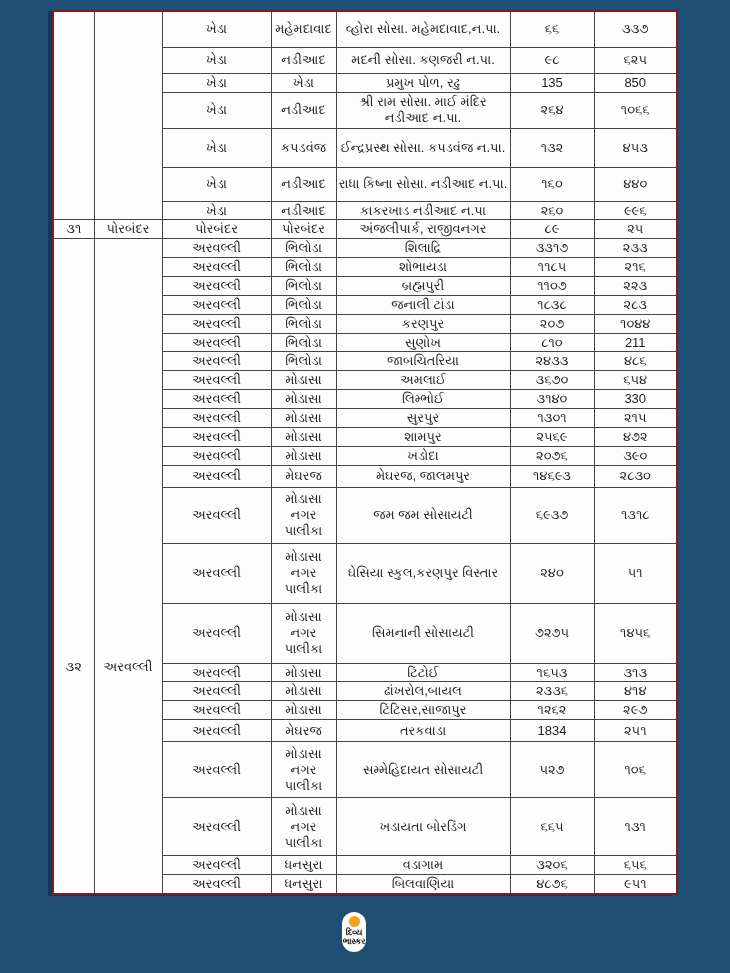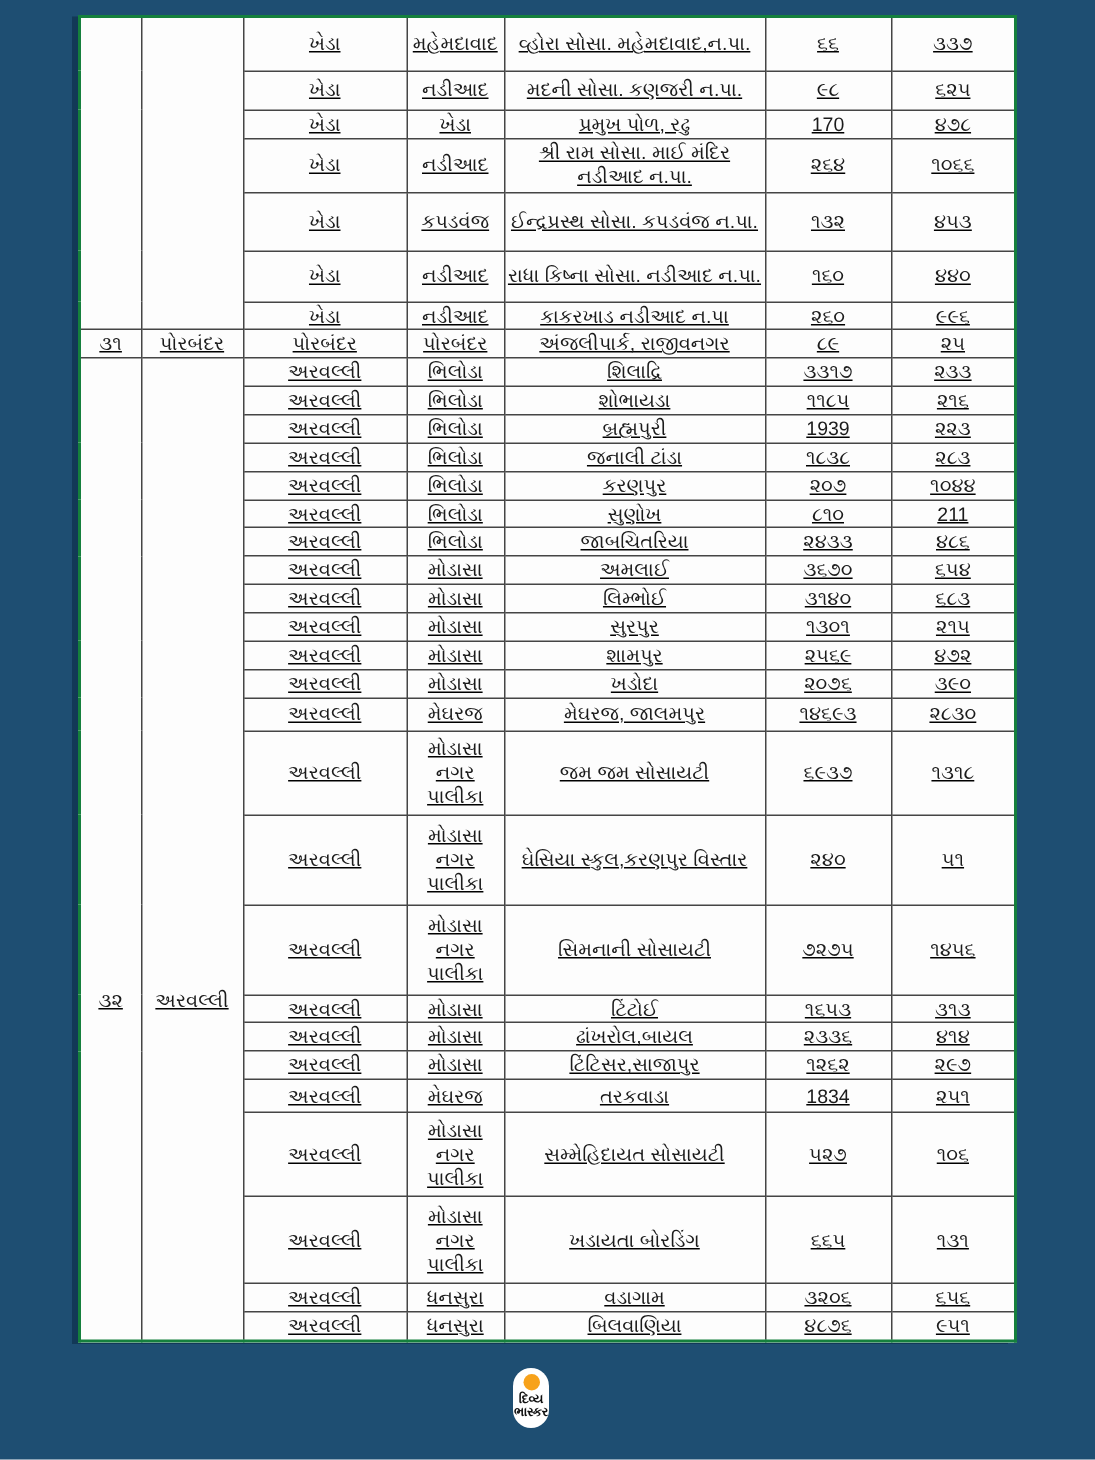--- a/index.html
+++ b/index.html
@@ -17,21 +17,21 @@
     border-collapse:collapse;table-layout:fixed;width:624px;
     background:#fdfdfd;
   }
   td{
     border:1px solid #454545;
     text-align:center;vertical-align:middle;
     font-size:13px;line-height:1.22;color:#1b1b1b;
     padding:1px 2px;overflow:hidden;
     word-wrap:break-word;
   }
-  table.data-table{border:2px solid #15803d;text-decoration:underline;}
+  table.data-table{border:2px solid #7f1d1d;}
   td.label-offset{vertical-align:top;padding-top:420px;}
   .logo{
     position:absolute;left:342px;top:912px;width:24px;height:40px;
     background:#ffffff;border-radius:19px;
     display:flex;flex-direction:column;align-items:center;justify-content:flex-start;
   }
   .logo-dot{
     width:11px;height:11px;border-radius:50%;
     margin-top:4px;margin-bottom:1px;
   }
@@ -68,22 +68,22 @@
           <td>ખેડા</td>
           <td>નડીઆદ</td>
           <td>મદની સોસા. કણજરી ન.પા.</td>
           <td>૯૮</td>
           <td>૬૨૫</td>
         </tr>
         <tr style="height: 19px;">
           <td>ખેડા</td>
           <td>ખેડા</td>
           <td>પ્રમુખ પોળ, રઢુ</td>
-          <td>170</td>
-          <td>૪૭૮</td>
+          <td>135</td>
+          <td>850</td>
         </tr>
         <tr style="height: 36px;">
           <td>ખેડા</td>
           <td>નડીઆદ</td>
           <td>શ્રી રામ સોસા. માઈ મંદિર નડીઆદ ન.પા.</td>
           <td>૨૬૪</td>
           <td>૧૦૬૬</td>
         </tr>
         <tr style="height: 39px;">
           <td>ખેડા</td>
@@ -128,21 +128,21 @@
           <td>અરવલ્લી</td>
           <td>ભિલોડા</td>
           <td>શોભાયડા</td>
           <td>૧૧૮૫</td>
           <td>૨૧૬</td>
         </tr>
         <tr style="height: 17px;">
           <td>અરવલ્લી</td>
           <td>ભિલોડા</td>
           <td>બ્રહ્મપુરી</td>
-          <td>1939</td>
+          <td>૧૧૦૭</td>
           <td>૨૨૩</td>
         </tr>
         <tr style="height: 17px;">
           <td>અરવલ્લી</td>
           <td>ભિલોડા</td>
           <td>જનાલી ટાંડા</td>
           <td>૧૮૩૮</td>
           <td>૨૮૩</td>
         </tr>
         <tr style="height: 17px;">
@@ -171,21 +171,21 @@
           <td>મોડાસા</td>
           <td>અમલાઈ</td>
           <td>૩૬૭૦</td>
           <td>૬૫૪</td>
         </tr>
         <tr style="height: 17px;">
           <td>અરવલ્લી</td>
           <td>મોડાસા</td>
           <td>લિમ્ભોઈ</td>
           <td>૩૧૪૦</td>
-          <td>૬૮૩</td>
+          <td>330</td>
         </tr>
         <tr style="height: 17px;">
           <td>અરવલ્લી</td>
           <td>મોડાસા</td>
           <td>સુરપુર</td>
           <td>૧૩૦૧</td>
           <td>૨૧૫</td>
         </tr>
         <tr style="height: 17px;">
           <td>અરવલ્લી</td>

